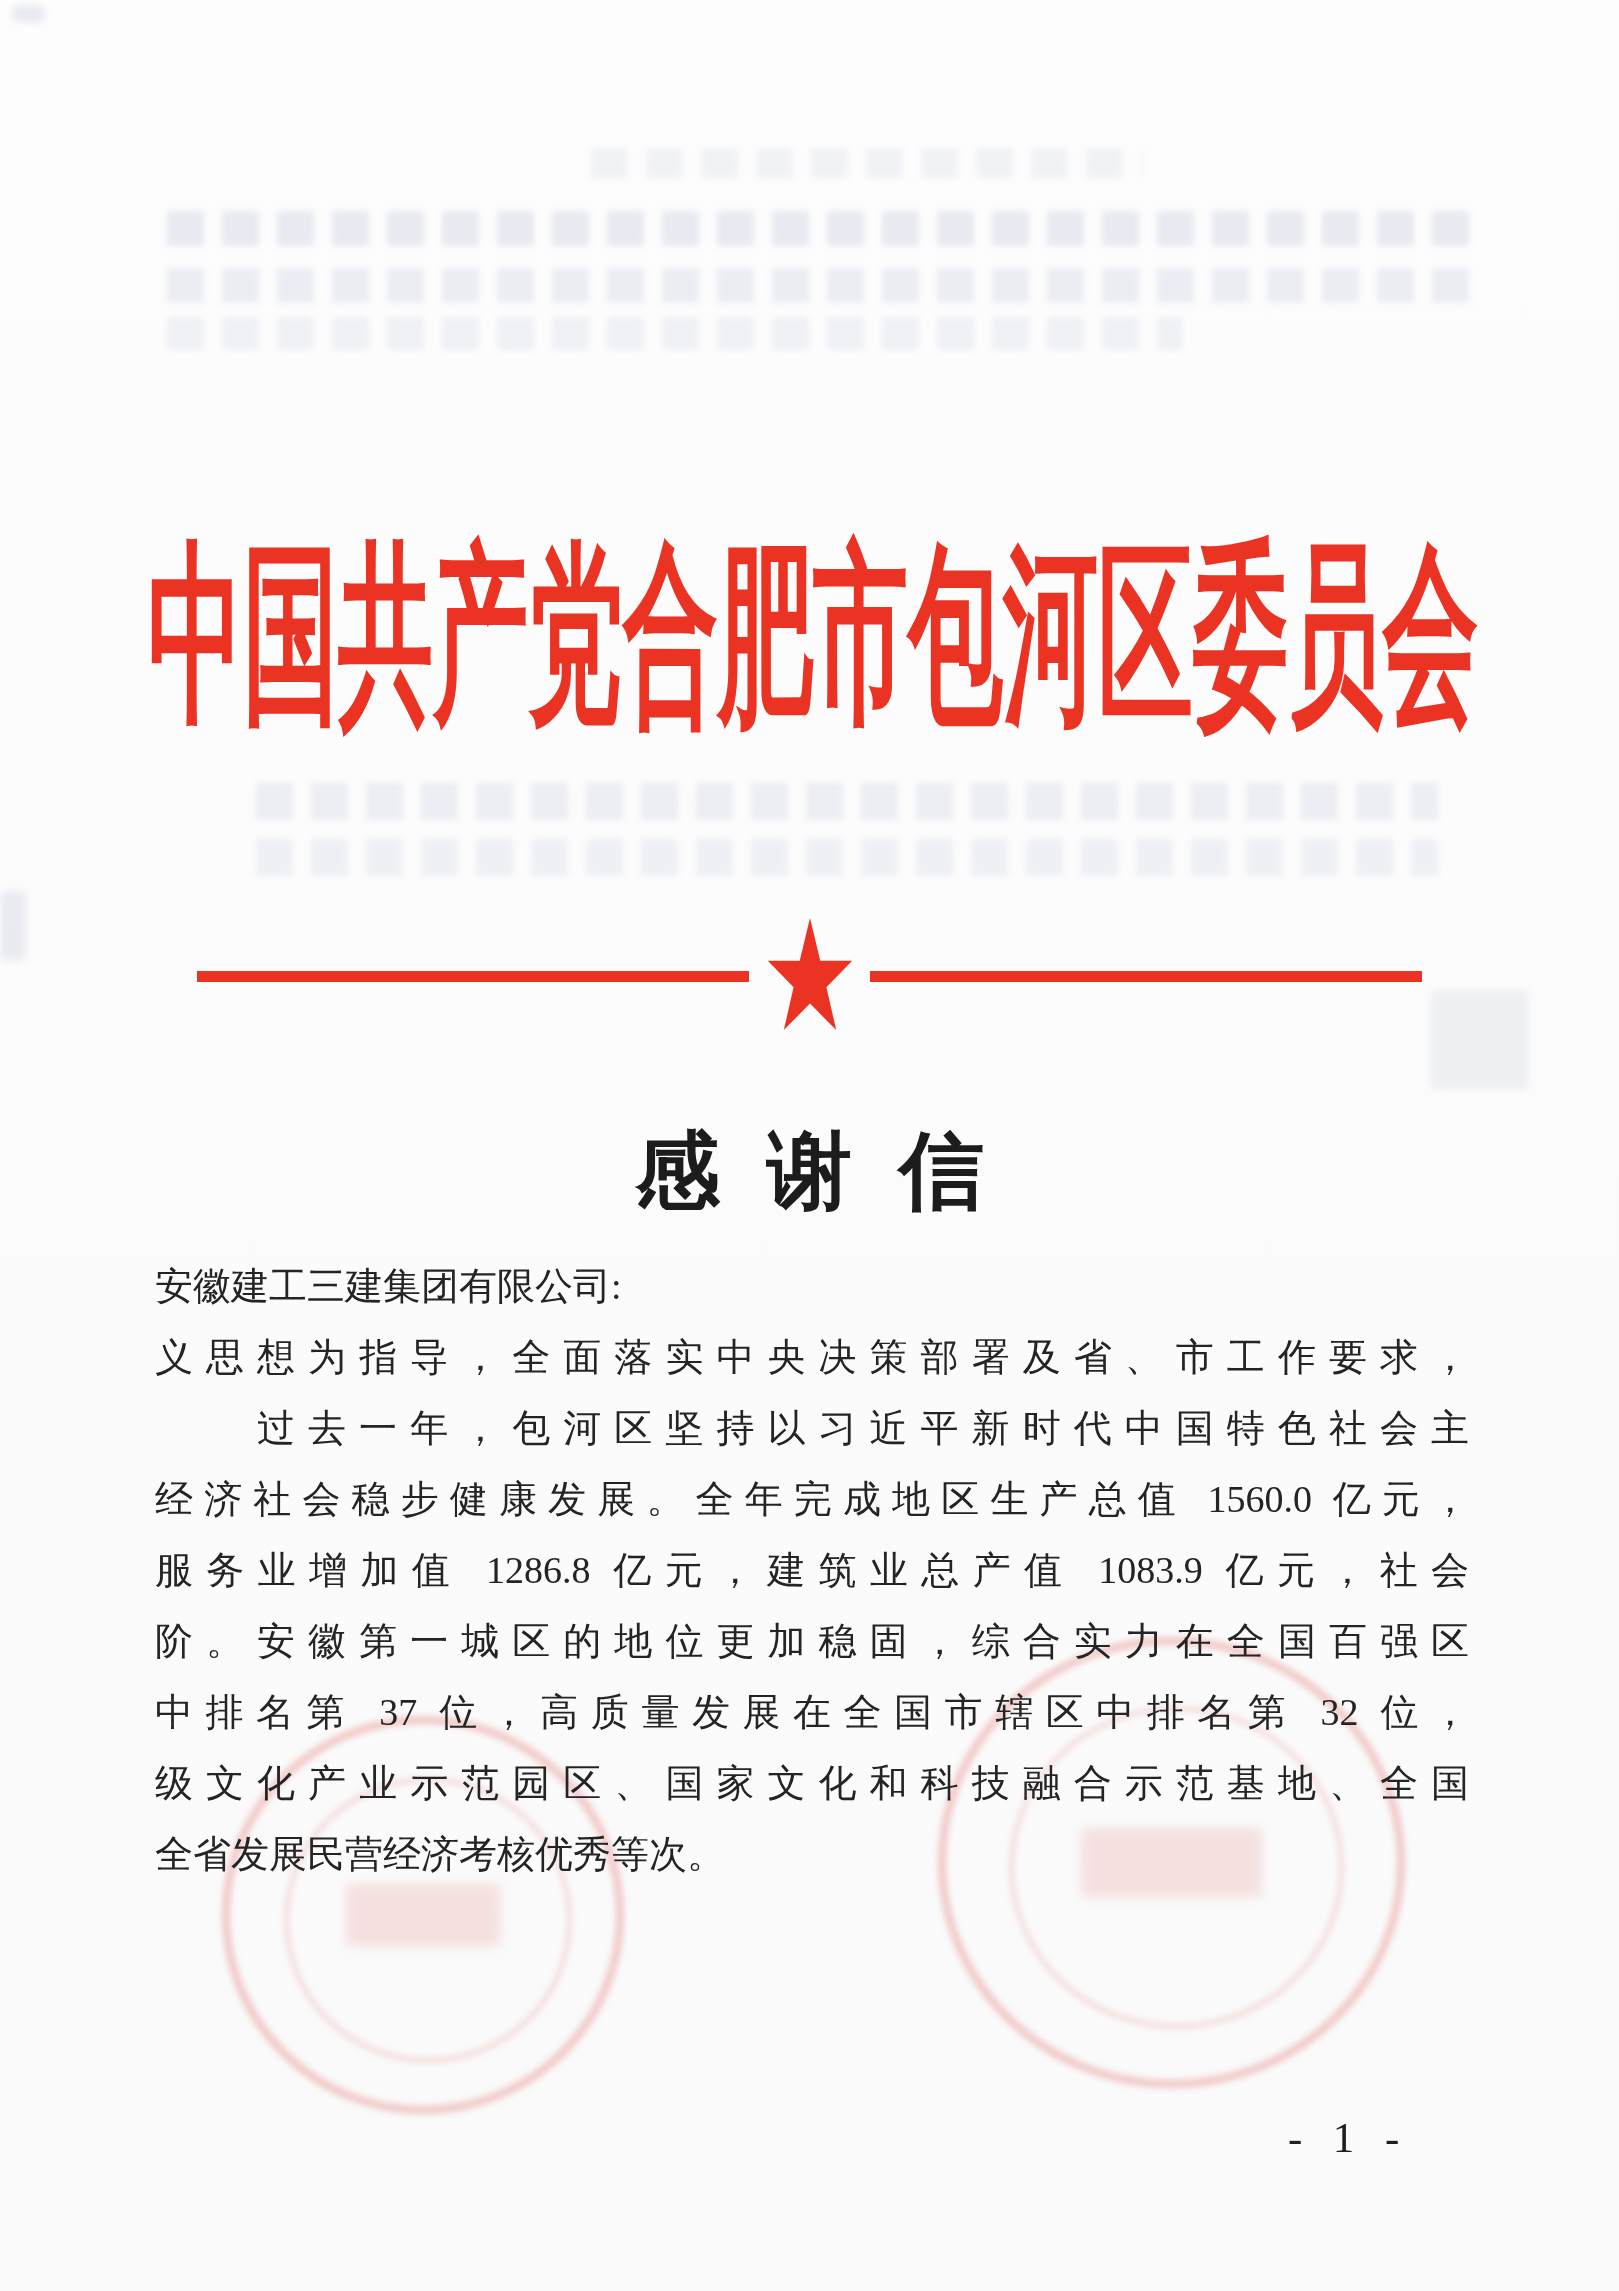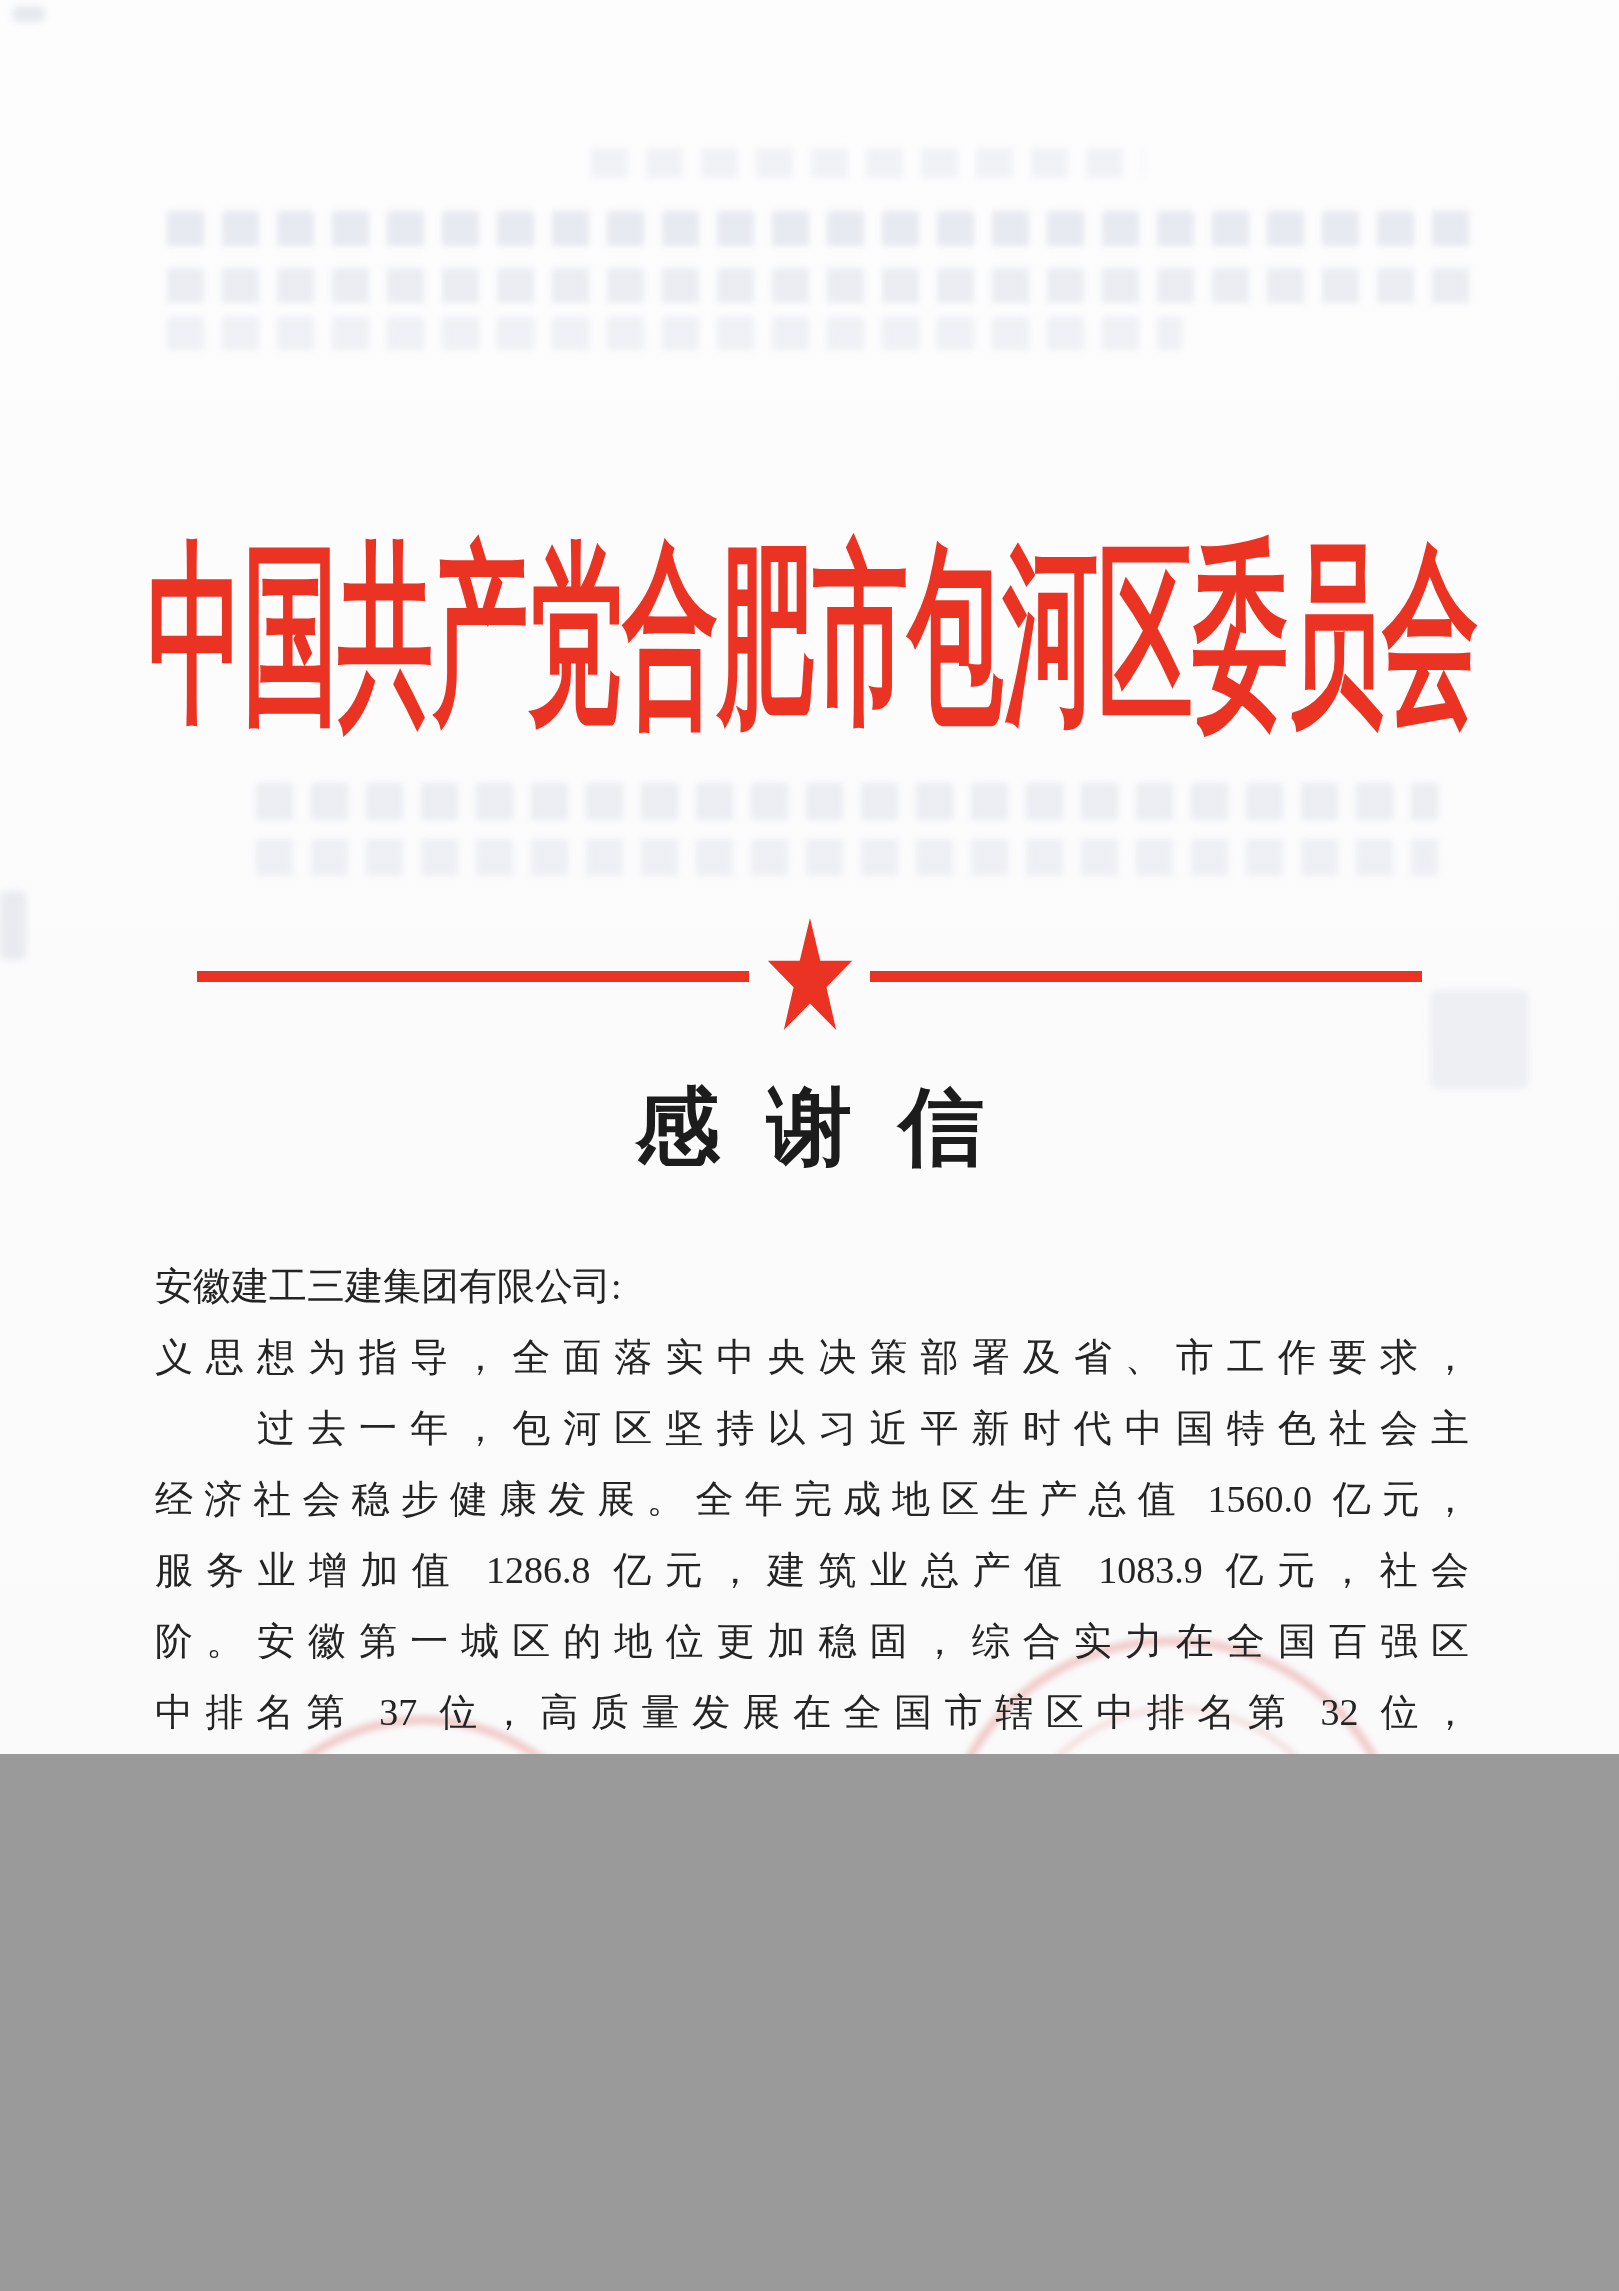--- a/index.html
+++ b/index.html
@@ -1,18 +1,18 @@
 <!DOCTYPE html>
 <html><head>
 <meta charset="utf-8">
 <style>
   html,body{margin:0;padding:0;background:#9a9a9a;}
   .page{
     position:relative;
-    width:1619px;height:1754px;
+    width:1619px;height:2291px;
     margin:0 auto;
     background:linear-gradient(180deg,#fdfdfe 0%,#fbfbfc 60%,#fafafb 100%);
     overflow:hidden;
     font-family:"Liberation Serif","DejaVu Serif",serif;
   }
   
   .bleed{
     position:absolute;
     background:repeating-linear-gradient(90deg, rgba(168,176,200,.45) 0 37px, rgba(168,176,200,0) 37px 55px);
     filter:blur(3px);
@@ -31,21 +31,21 @@
     font-family:"Liberation Serif","DejaVu Serif",serif;
   }
   
   .divider{position:absolute;top:918px;left:197px;width:1225px;height:118px;}
   .divider .rule{position:absolute;top:53px;height:10.8px;width:552px;background:#ea3323;}
   .divider .rule.left{left:0;}
   .divider .rule.right{right:0;}
   .divider svg{position:absolute;left:50%;top:0;transform:translateX(-50%);}
   
   .letter-title{
-    position:absolute;top:1078px;left:0;width:100%;
+    position:absolute;top:1122px;left:0;width:100%;
     margin:0;text-align:center;
     font-size:85px;line-height:99px;font-weight:bold;
     letter-spacing:47px;text-indent:47px;
     color:#1c1c1c;
   }
   
   .body-text{
     position:absolute;top:1251px;left:155px;width:1314px;
     font-size:38px;color:#242424;
   }

